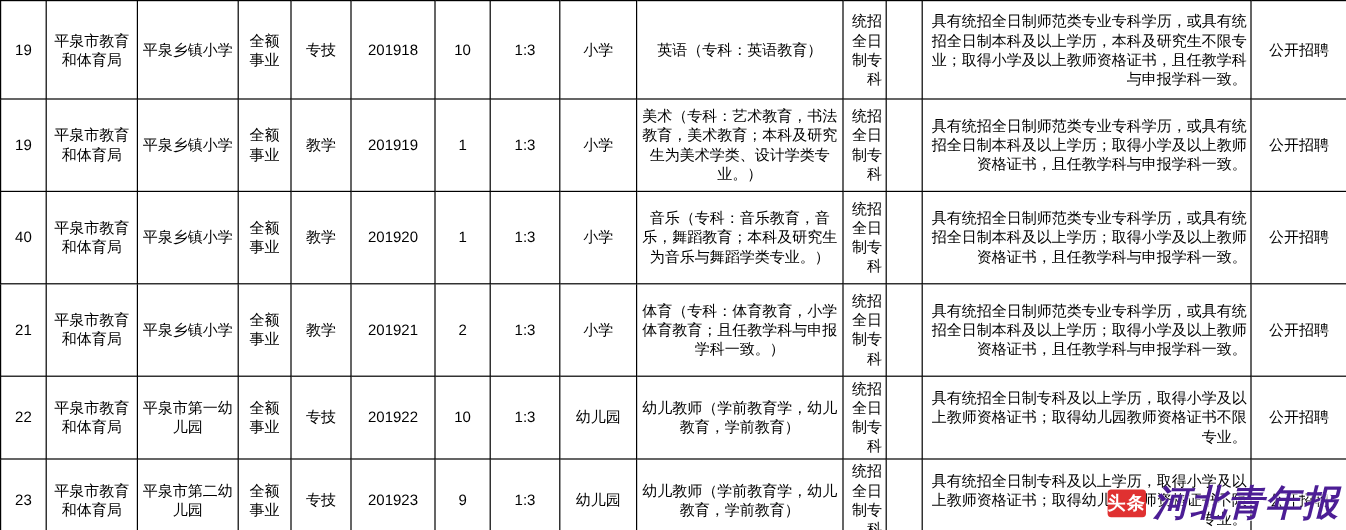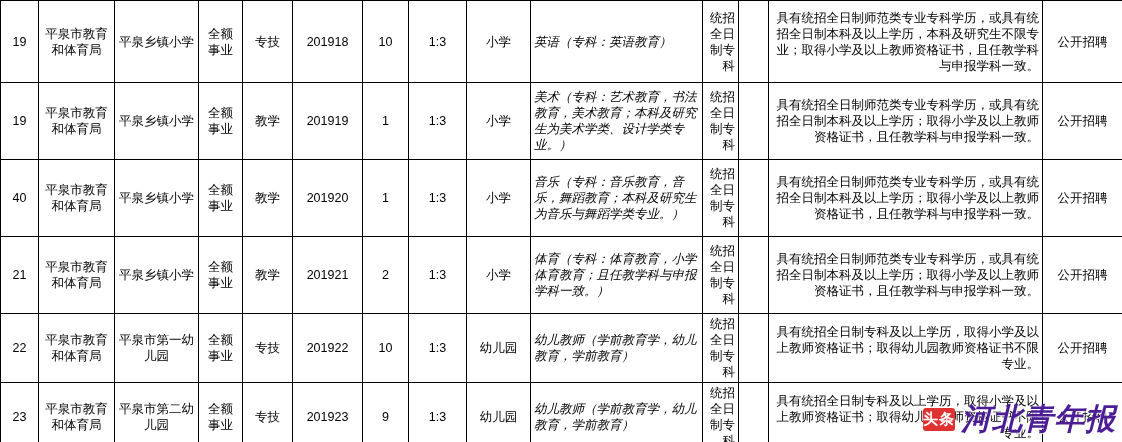--- a/index.html
+++ b/index.html
@@ -52,24 +52,23 @@
     font-size: 12px;
     line-height: 1.22;
     letter-spacing: 0;
   }
   .req-cell {
     text-align: right;
     font-size: 12.5px;
     line-height: 1.3;
   }
   .subject-cell {
-    text-align: left;
+    text-align: center;
     font-size: 12.5px;
     line-height: 1.3;
-    font-style: italic;
   }
   .small-ctr {
     text-align: center;
     font-size: 12.5px;
     line-height: 1.3;
   }
 
   
   .watermark {
     position: absolute;

